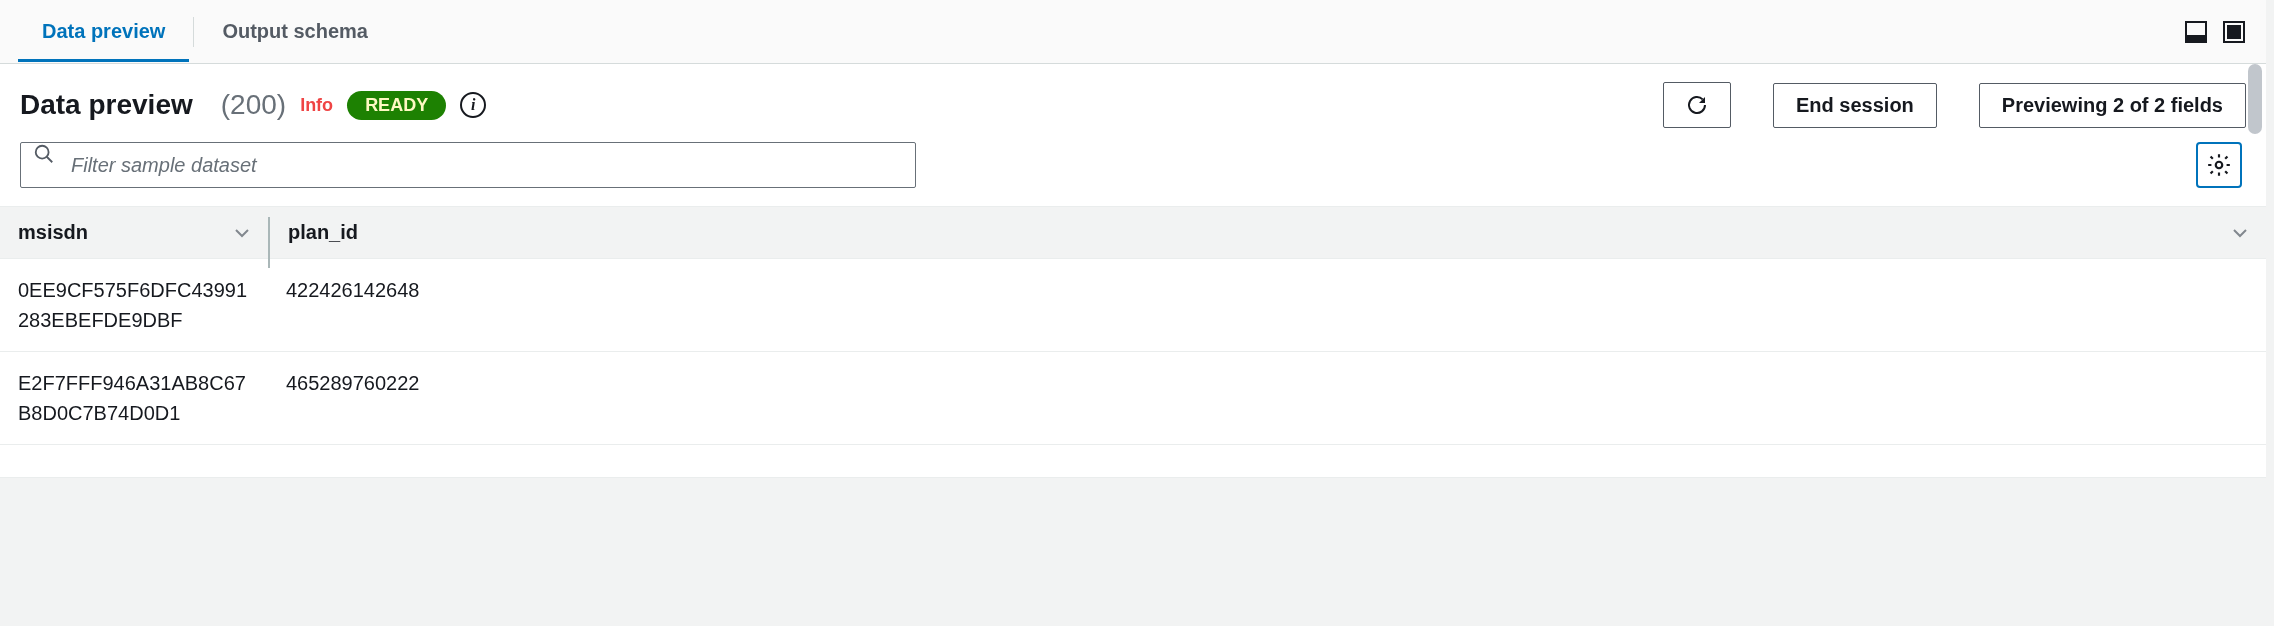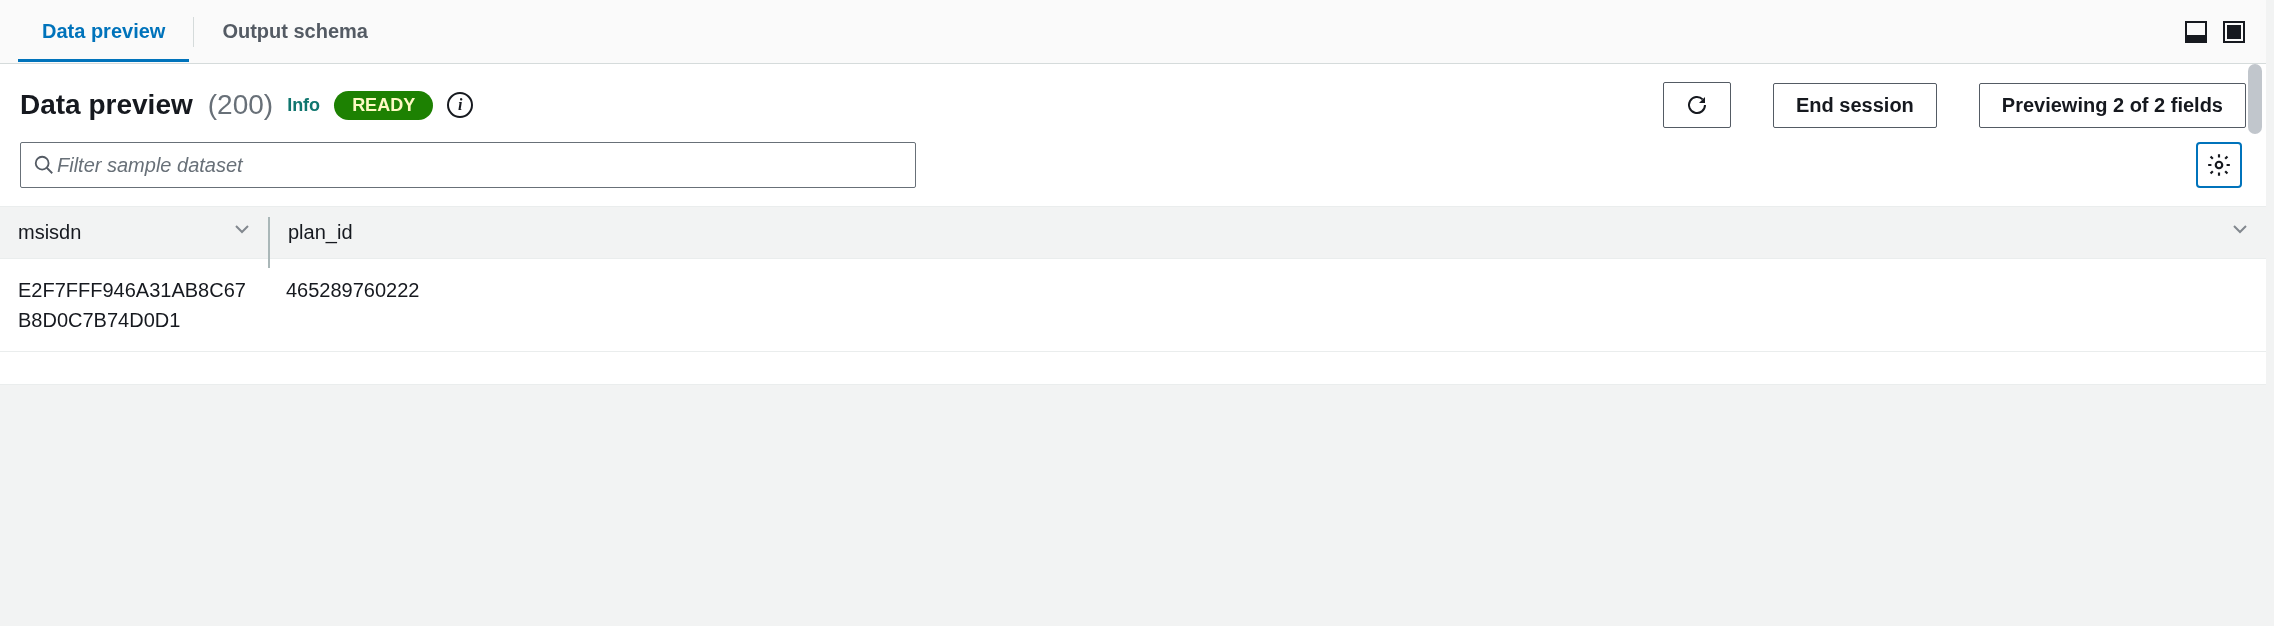--- a/index.html
+++ b/index.html
@@ -7,36 +7,36 @@
   .app { width: 2266px; background: #fff; position: relative; }
   .tabbar { display: flex; align-items: center; height: 64px; border-bottom: 1px solid #d5dbdb; padding-left: 18px; background:#fafafa; }
   .tab { font-size: 20px; font-weight: 700; color: #545b64; padding: 18px 24px; cursor: pointer; position: relative; }
   .tab.active { color: #0073bb; }
   .tab.active::after { content:""; position:absolute; left:0; right:0; bottom:-1px; height:3px; background:#0073bb; }
   .tab-divider { width:1px; height:30px; background:#d5dbdb; margin: 0 4px; }
   .tabbar-right { margin-left:auto; display:flex; gap:10px; padding-right:18px; }
   .corner-icon { width:28px; height:28px; display:flex; align-items:center; justify-content:center; color:#16191f; cursor:pointer; }
   .header-row { display:flex; align-items:center; padding: 18px 20px 0 20px; gap:14px; }
   .title { font-size:28px; font-weight:700; }
-  .count { font-size:28px; font-weight:400; color:#687078; margin-left:1px; }
-  .info-link { color:#0f766e; font-size:18px; font-weight:700; }
+  .count { font-size:28px; font-weight:400; color:#687078; margin-left:14px; }
+  .info-link { color:#ef4444; font-size:18px; font-weight:700; }
   .badge { display:inline-flex; align-items:center; background:#1d8102; color:#fef9c3; font-weight:700; font-size:18px; border-radius:16px; padding:4px 18px; }
   .info-icon { width:26px; height:26px; border:2px solid #16191f; border-radius:50%; display:flex; align-items:center; justify-content:center; font-family: Georgia, serif; font-style: italic; font-weight:700; font-size:16px; }
   .header-spacer { flex:1; }
   .btn { border:1px solid #545b64; background:#fff; color:#16191f; font-size:20px; font-weight:700; padding:10px 22px; border-radius:2px; cursor:pointer; display:inline-flex; align-items:center; justify-content:center;margin-left:28px; }
   .icon-btn { width:68px; height:46px; padding:0; }
   .filter-row { display:flex; align-items:center; padding: 14px 20px 18px 20px; gap:14px; }
-  .filter-box { flex:0 0 896px; height:46px; border:1px solid #687078; border-radius:2px; display:flex; align-items:center; padding:0 12px; gap:2px; }
+  .filter-box { flex:0 0 896px; height:46px; border:1px solid #687078; border-radius:2px; display:flex; padding:0 12px; gap:16px; }
   .filter-box input { flex:1; border:none; outline:none; font-size:20px; color:#16191f; font-style:italic; background:transparent; }
   .filter-box input::placeholder { color:#687078; font-style:italic; }
   .filter-spacer { flex:1; }
   .gear-btn { width:46px; height:46px; border:2px solid #0073bb; border-radius:4px; display:flex; align-items:center; justify-content:center; cursor:pointer; margin-right:4px; }
   .table { width:100%; border-top:1px solid #eaeded; }
   .thead { display:flex; align-items:stretch; background:#f2f3f3; border-bottom:1px solid #eaeded; }
-  .th { display:flex; align-items:flex-start; padding: 14px 18px; font-size:20px; font-weight:400; color:#16191f; position:relative; }
+  .th { display:flex; align-items:center; padding: 14px 18px; font-size:20px; font-weight:700; color:#16191f; position:relative; }
   .th .sort-icon { margin-left:auto; opacity:.7; }
   .col-divider { width:2px; background:#aab7b8; margin: 10px 0 -10px 0; }
   .col-msisdn { width:268px; }
   .col-plan { flex:1; }
   .tbody .tr { display:flex; border-bottom:1px solid #eaeded; }
   .td { padding: 16px 18px; font-size:20px; line-height:1.5; word-break:break-all; }
   .td.col-msisdn { width:268px; }
   .td.col-plan { flex:1; }
   .scrollbar-stub { position:absolute; top:64px; right:4px; width:14px; height:70px; background:#c1c6cc; border-radius:7px; }
   svg { display:block; }
@@ -115,20 +115,24 @@
         <span>plan_id</span>
         <span class="sort-icon">
           <svg width="16" height="16" viewBox="0 0 16 16">
               <path fill="none" stroke="#545b64" stroke-width="2" d="M2 5l6 6 6-6"></path>
             </svg>
         </span>
       </div>
     </div>
     <div class="tbody">
       <div class="tr">
+        <div class="td col-msisdn">0EE9CF575F6DFC43991283EBEFDE9DBF</div>
+        <div class="td col-plan">422426142648</div>
+      </div>
+      <div class="tr">
         <div class="td col-msisdn">E2F7FFF946A31AB8C67B8D0C7B74D0D1</div>
         <div class="td col-plan">465289760222</div>
       </div>
       <div class="tr">
         <div class="td col-plan"></div>
       </div>
     </div>
   </div>
 
   <div class="scrollbar-stub"></div>

